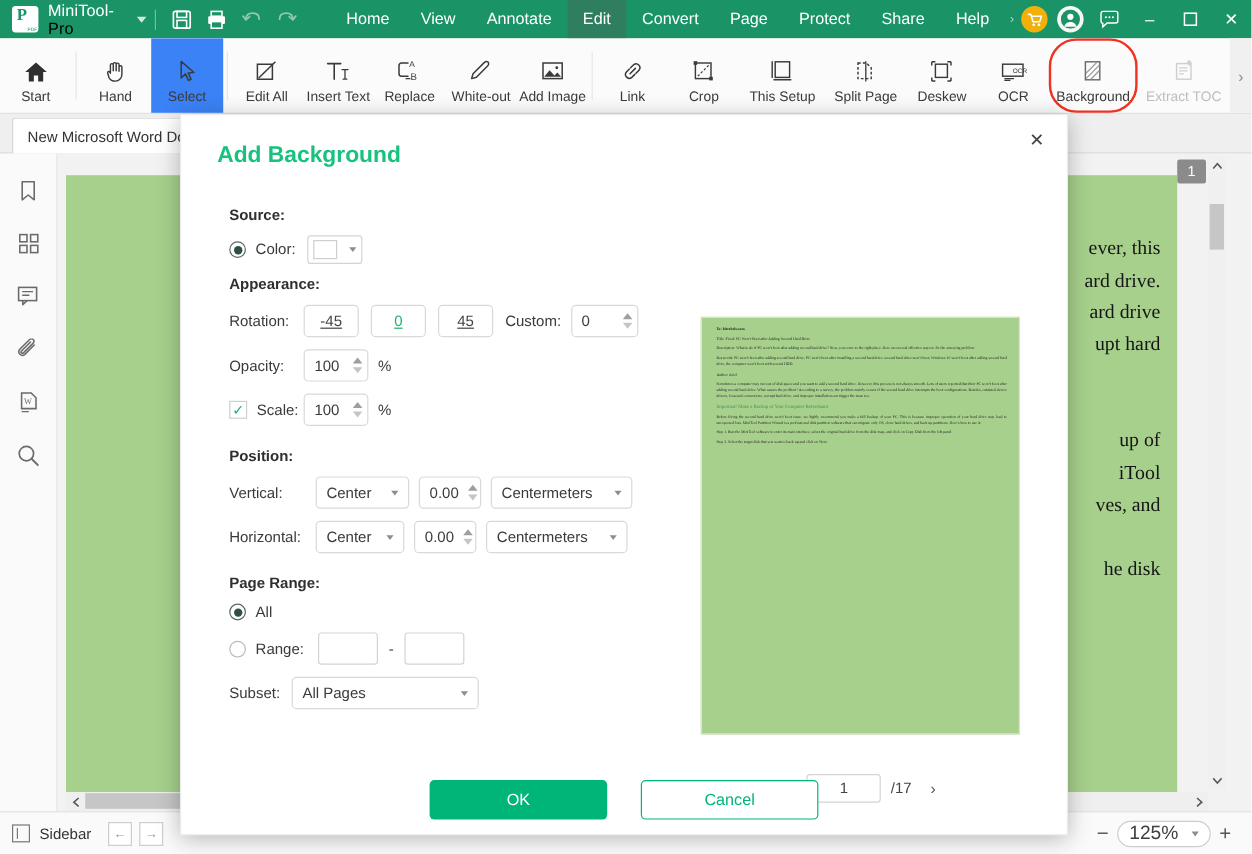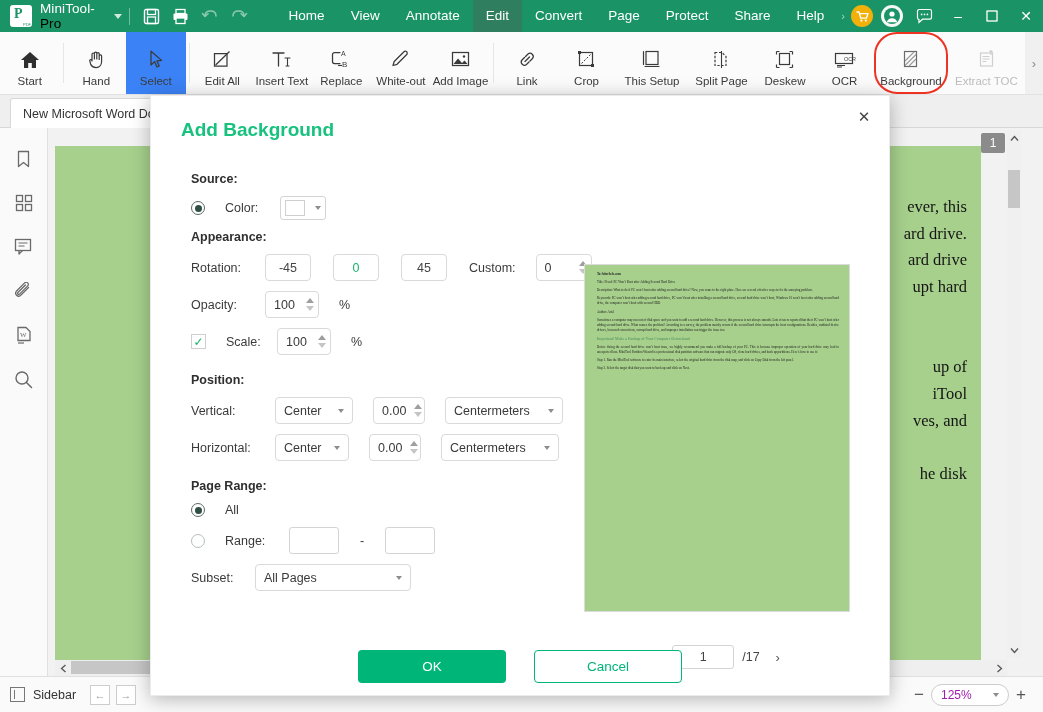--- a/index.html
+++ b/index.html
@@ -164,21 +164,21 @@
   }
   .arw-btn {
     width: 20px; height: 20px; border: 1px solid #cdcdcd; margin-right: 6px;
     display: flex; align-items: center; justify-content: center; color: #9a9a9a;
     font-size: 11px; cursor: pointer; background: #fff;
   }
   .zoom-wrap { margin-left: auto; display: flex; align-items: center; }
   .zoom-sel {
     width: 78px; height: 22px; border: 1px solid #cdcdcd; border-radius: 11px;
     background: #fff; display: flex; align-items: center; justify-content: space-between;
-    padding: 0 9px; font-size: 12px; color: #a21caf; cursor: pointer;
+    padding: 0 9px; font-size: 16px; color: #404040; cursor: pointer;
   }
   .zoom-pm {
     width: 24px; text-align: center; font-size: 17px; color: #555; cursor: pointer;
   }
 
   
   .overlay { position: absolute; inset: 0; }
   .dialog {
     position: absolute; left: 150px; top: 95px; width: 740px; height: 601px;
     background: #fff; box-shadow: 0 3px 18px rgba(0,0,0,.28); border: 1px solid #ececec;
@@ -188,21 +188,21 @@
     display: flex; align-items: center; justify-content: center;
     color: #444; font-size: 15px; cursor: pointer;
   }
   .dlg-title {
     position: absolute; left: 30px; top: 23px; font-size: 19px; font-weight: bold;
     color: #17c27e;
   }
   .dlg-body { position: absolute; left: 0; top: 58px; right: 0; bottom: 57px; }
   .form { position: absolute; left: 40px; top: 18px; width: 420px; }
   .sec-label { font-size: 12.5px; font-weight: bold; color: #2f2f2f; margin-bottom: 10px; }
-  .row { display: flex; align-items: center; margin-bottom: 10px; gap: 12px; }
+  .row { display: flex; align-items: center; margin-bottom: 10px; }
   .lbl { font-size: 12.5px; color: #3a3a3a; }
 
   .radio {
     width: 14px; height: 14px; border-radius: 50%; border: 1.6px solid #5a6a64;
     display: inline-flex; align-items: center; justify-content: center;
     margin-right: 8px; cursor: pointer; flex: 0 0 auto; background: #fff;
   }
   .radio.on::after {
     content: ""; width: 7px; height: 7px; border-radius: 50%; background: #2f4f45;
   }
@@ -228,21 +228,21 @@
     font-size: 12.5px; color: #333; padding: 0 7px; display: flex; align-items: center;
   }
   .folder-btn {
     width: 24px; height: 26px; margin-left: 8px; display: flex;
     align-items: center; justify-content: center; cursor: pointer; color: #9a9a9a;
   }
 
   .rot-btn {
     width: 46px; height: 27px; border: 1px solid #d9d9d9; border-radius: 4px;
     background: #fff; display: flex; align-items: center; justify-content: center;
-    font-size: 12.5px; color: #454545; margin-right: 10px; cursor: pointer;
+    font-size: 12.5px; color: #454545; margin-right: 10px; cursor: pointer; text-decoration: underline;
   }
   .rot-btn.sel { color: #19b36b; }
 
   .spin {
     height: 27px; border: 1px solid #d9d9d9; border-radius: 4px; background: #fff;
     display: flex; align-items: center; padding: 0 4px 0 8px;
   }
   .spin .val { font-size: 12.5px; color: #3a3a3a; }
   .spin .arrows {
     margin-left: auto; display: flex; flex-direction: column;

